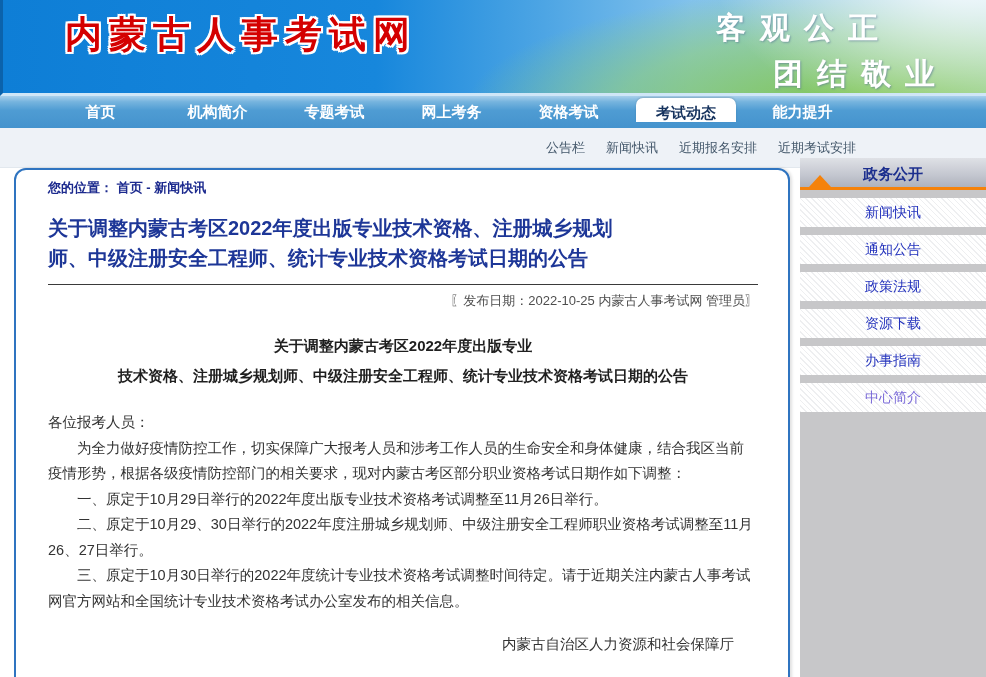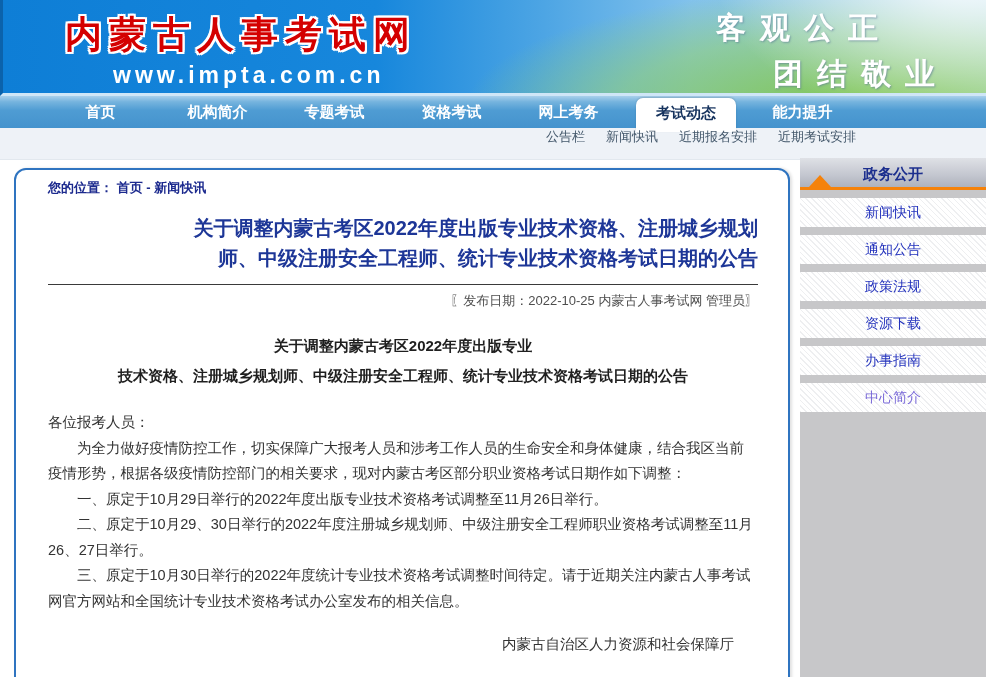--- a/index.html
+++ b/index.html
@@ -55,31 +55,31 @@
   .nav-item {
     width: 117px; height: 32px;
     line-height: 32px; text-align: center;
     color: #ffffff; font-size: 15px; font-weight: bold;
     cursor: pointer;
   }
   .nav-item.active {
     background: #ffffff;
     color: #16335e;
     border-radius: 7px 7px 0 0;
-    margin-top: 2px; height: 34px; line-height: 29px;
+    margin-top: 2px; height: 24px; line-height: 29px;
     width: 100px; margin-left: 9px; margin-right: 8px;
     box-shadow: 0 -1px 2px rgba(0,0,0,0.15);
   }
 
   
   .subnav {
-    height: 32px;
+    height: 40px;
     background: #eef2f7;
     border-bottom: 1px solid #e2e8ee;
-    display: flex; 
+    display: flex; align-items: center;
     padding-left: 546px; gap: 21px;
   }
   .subnav a {
     font-size: 13px; color: #44586b; text-decoration: none; cursor: pointer;
     white-space: nowrap;
   }
 
   
   .main { position: absolute; top: 157px; left: 0; width: 986px; height: 520px; }
 
@@ -91,21 +91,21 @@
     border-radius: 12px 12px 0 0;
     box-shadow: 2px 0 3px rgba(0,0,0,0.12);
     padding: 9px 30px 0 32px;
   }
   .breadcrumb {
     font-size: 13px; font-weight: bold; color: #1c2a8e;
   }
   .breadcrumb span { cursor: pointer; margin-top: 32px; }
   .article-title {
     margin-top: 16px;
-    text-align: right;
+    text-align: left;
     font-size: 20px; font-weight: bold; color: #1d3697;
     line-height: 30px;
   }
   .title-divider {
     margin-top: 11px;
     border-top: 1px solid #3a3a3a;
   }
   .article-meta {
     margin-top: 7px;
     text-align: right;
@@ -159,31 +159,30 @@
     cursor: pointer;
   }
   .sidebar-item:first-of-type { margin-top: 10px; }
   .sidebar-item.visited { color: #7a6ad8; }
 </style>
 </head>
 <body>
 
 <div class="header">
   <div class="logo-title">内蒙古人事考试网</div>
-  <div class="logo-url">www.impta.com.cn</div>
   <div class="slogan1">客观公正</div>
   <div class="slogan2">团结敬业</div>
 </div>
 
 <div class="nav">
   <div class="nav-item">首页</div>
   <div class="nav-item">机构简介</div>
   <div class="nav-item">专题考试</div>
+  <div class="nav-item">网上考务</div>
   <div class="nav-item">资格考试</div>
-  <div class="nav-item">网上考务</div>
   <div class="nav-item active">考试动态</div>
   <div class="nav-item">能力提升</div>
 </div>
 
 <div class="subnav">
   <a>公告栏</a>
   <a>新闻快讯</a>
   <a>近期报名安排</a>
   <a>近期考试安排</a>
 </div>

